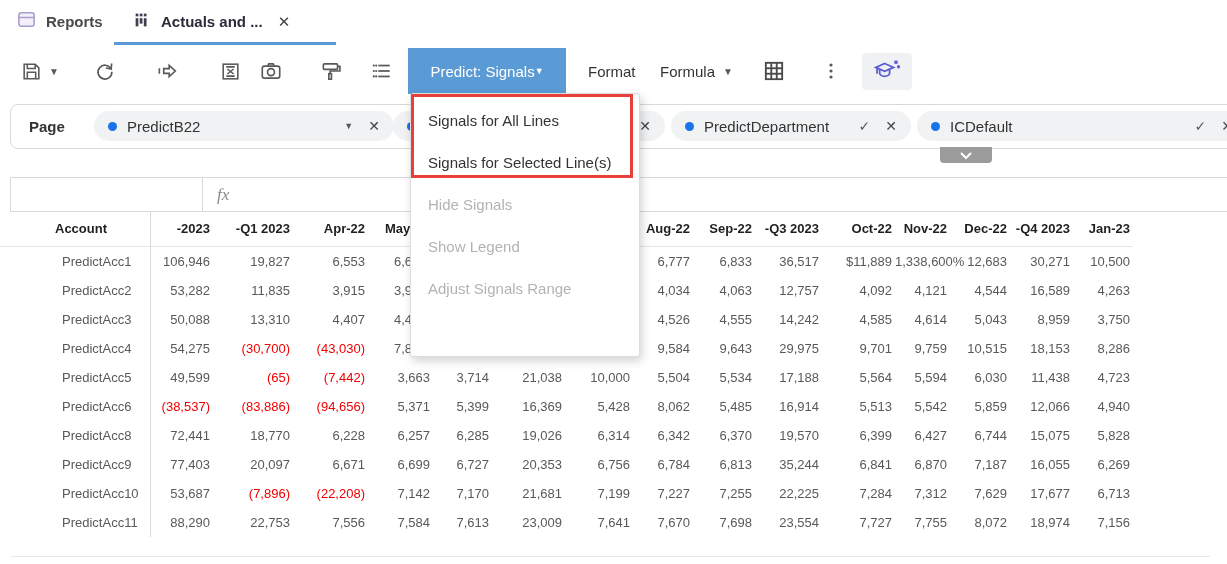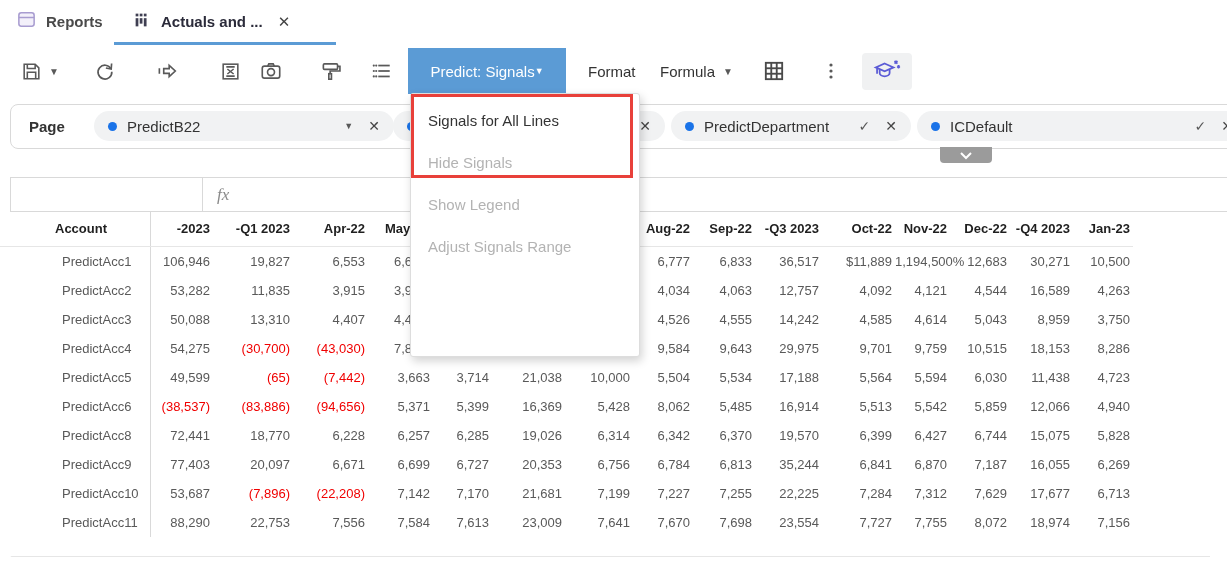--- a/index.html
+++ b/index.html
@@ -328,21 +328,21 @@
           <td class="">19,827</td>
           <td class="">6,553</td>
           <td class="partial">6,6</td>
           <td class=""></td>
           <td class=""></td>
           <td class=""></td>
           <td class="">6,777</td>
           <td class="">6,833</td>
           <td class="">36,517</td>
           <td class="">$11,889</td>
-          <td class="">1,194,500%</td>
+          <td class="">1,338,600%</td>
           <td class="">12,683</td>
           <td class="">30,271</td>
           <td class="">10,500</td>
         </tr>
         <tr>
           <td class="">PredictAcc2</td>
           <td class="">53,282</td>
           <td class="">11,835</td>
           <td class="">3,915</td>
           <td class="partial">3,9</td>
@@ -501,19 +501,20 @@
           <td class="">8,072</td>
           <td class="">18,974</td>
           <td class="">7,156</td>
         </tr>
       </tbody>
   </table>
   <div class="bottom-line"></div>
 
   <div class="signals-menu">
       <div class="menu-item">Signals for All Lines</div>
+      <div class="menu-item">Signals for Selected Line(s)</div>
       <div class="menu-item disabled">Hide Signals</div>
       <div class="menu-item disabled">Show Legend</div>
       <div class="menu-item disabled">Adjust Signals Range</div>
     </div>
   <div class="red-rect"></div>
 
 </div>
 
 </body></html>

